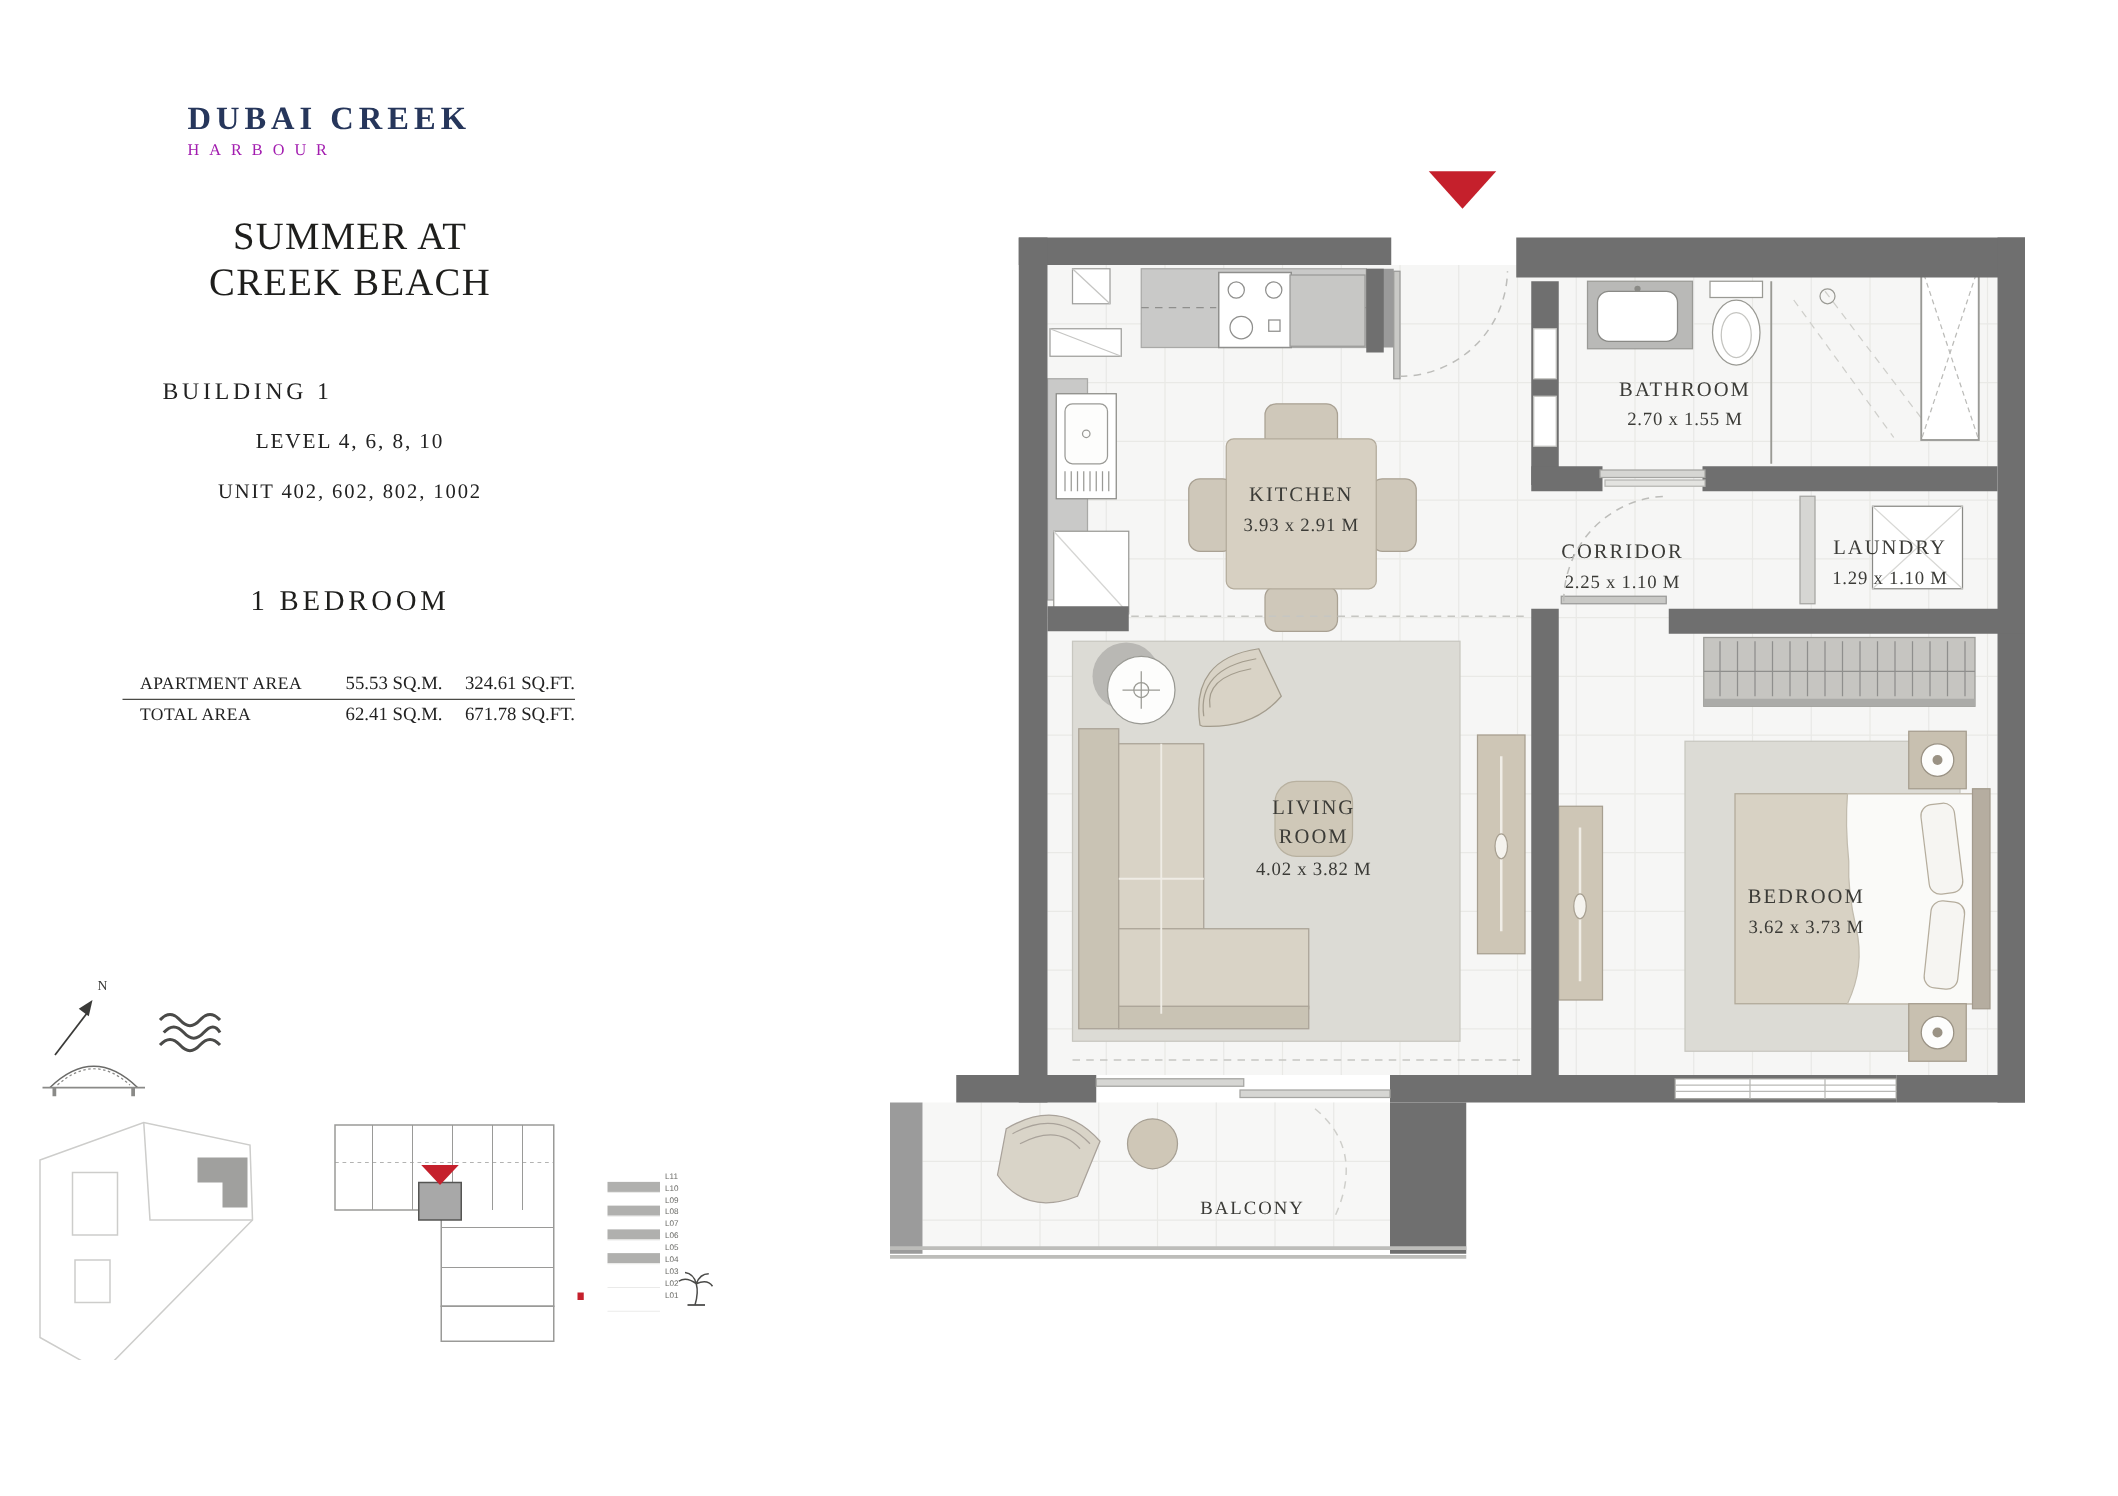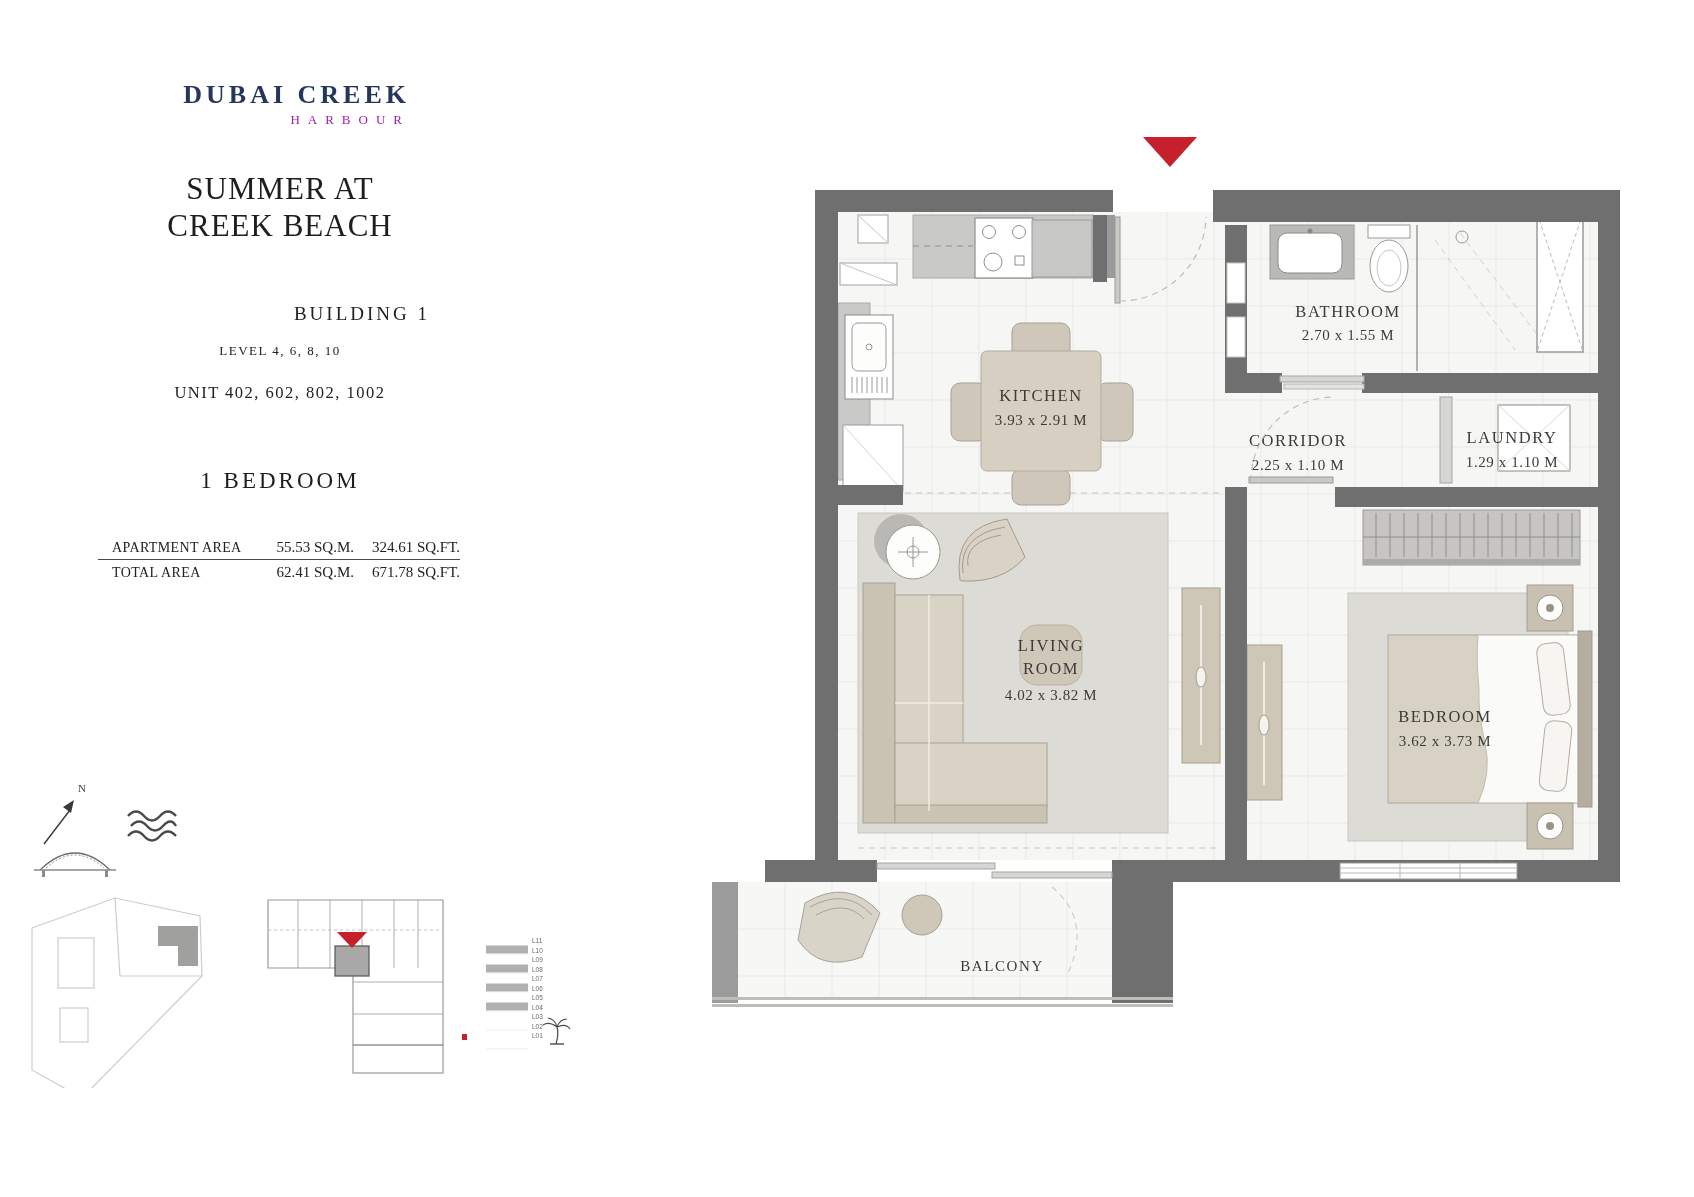--- a/index.html
+++ b/index.html
@@ -1,26 +1,26 @@
 <!DOCTYPE html>
 <html><head>
 <meta charset="utf-8">
 <style>
   html,body{margin:0;padding:0;background:#ffffff;}
   .canvas{position:relative;width:1694px;height:1197px;background:#fff;overflow:hidden;
           font-family:"Liberation Serif",serif;color:#2e2e2b;}
   .abs{position:absolute;}
   
-  .logo-wrap{left:150px;top:80px;width:260px;text-align:right;}
+  .logo-wrap{left:150px;top:80px;width:260px;text-align:left;}
   .logo-main{font-size:26px;font-weight:bold;letter-spacing:4px;color:#26365b;}
   .logo-sub{font-size:13px;letter-spacing:8px;color:#a21caf;margin-top:2px;}
   .proj-title{left:130px;top:170px;width:300px;text-align:center;font-size:31px;
               letter-spacing:1px;line-height:37px;color:#1e1e1c;}
-  .bldg{left:130px;top:303px;width:300px;text-align:right;font-size:19px;letter-spacing:3px;color:#222;}
-  .lvl{left:130px;top:343px;width:300px;text-align:center;font-size:13px;letter-spacing:1.5px;color:#222;}
+  .bldg{left:130px;top:303px;width:300px;text-align:left;font-size:19px;letter-spacing:3px;color:#222;}
+  .lvl{left:130px;top:343px;width:300px;text-align:center;font-size:17px;letter-spacing:1.5px;color:#222;}
   .unit{left:130px;top:383px;width:300px;text-align:center;font-size:16.5px;letter-spacing:1.5px;color:#222;}
   .bedtype{left:130px;top:452px;width:300px;text-align:center;font-size:23px;letter-spacing:3px;color:#1e1e1c;margin-top:16px;}
   .area-table{left:98px;top:535px;width:362px;font-size:15px;color:#222;}
   .area-row{display:grid;grid-template-columns:168px 88px 106px;align-items:baseline;padding:4px 0 3px 0;}
   .area-row.rule{border-bottom:1.2px solid #4a4a46;}
   .ar-label{text-align:left;letter-spacing:.4px;padding-left:14px;font-size:14px;}
   .ar-sqm,.ar-sqft{text-align:right;}
   
   text{font-family:"Liberation Serif",serif;fill:#3b3b37;}
   .room-name{font-size:16.5px;letter-spacing:1.6px;text-anchor:middle;}

